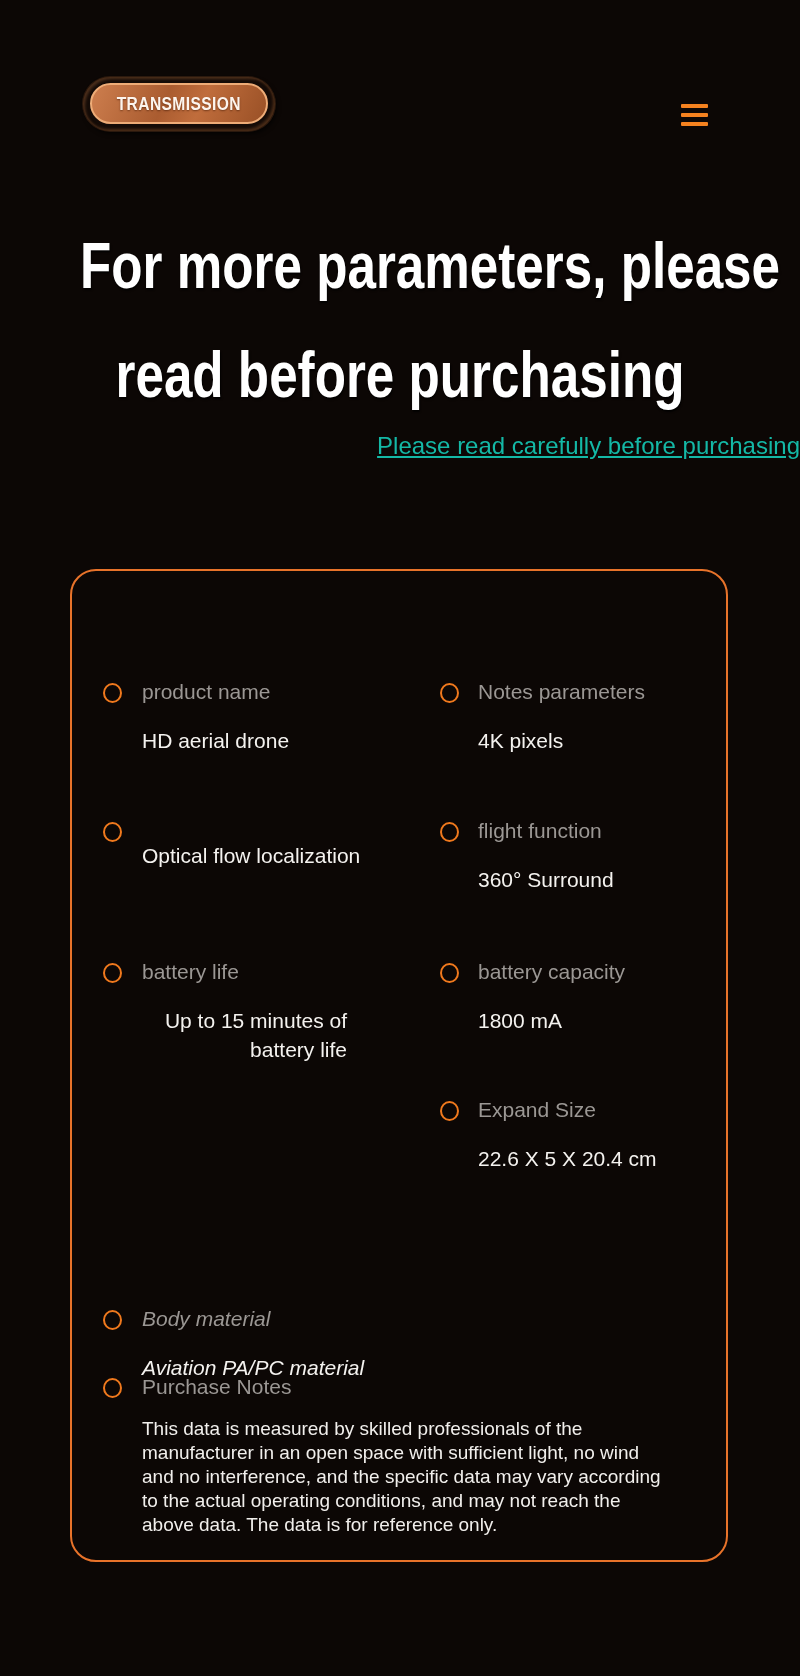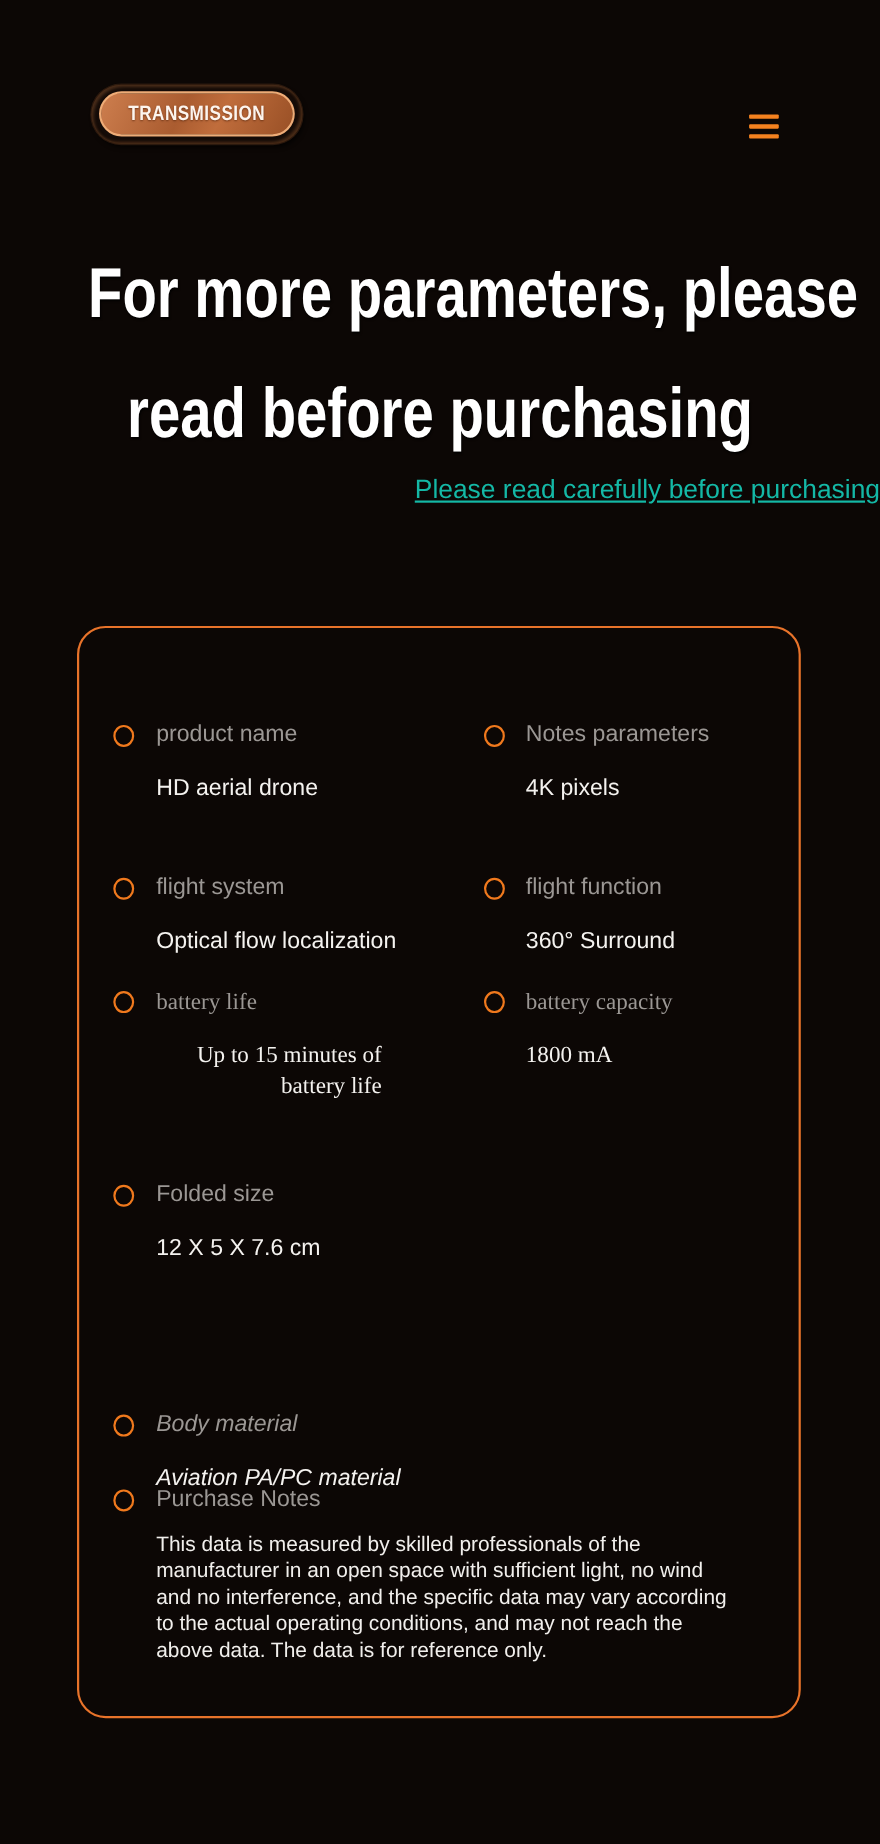--- a/index.html
+++ b/index.html
@@ -93,20 +93,21 @@
     position: absolute;
     left: 70px; top: 569px;
     width: 658px; height: 993px;
     border: 2px solid #e8732a;
     border-radius: 26px;
   }
 
   .item {
     position: absolute;
     width: 300px;
+    margin-top: 24px;
   }
   .item .ring {
     position: absolute;
     left: 0; top: 3px;
     width: 19px; height: 20px;
     border: 2.5px solid #f0791d;
     border-radius: 50%;
   }
   .item .lbl {
     display: block;
@@ -122,21 +123,21 @@
     font-size: 21px;
     line-height: 29px;
     color: #f4f2ef;
   }
   .col-left  { left: 103px; }
   .col-right { left: 440px; }
   .col-right .lbl, .col-right .val { margin-left: 38px; }
 
   .row-1 { top: 656px; }
   .row-2 { top: 795px; }
-  .row-3 { top: 898px; font-family: Liberation Serif, serif; }
+  .row-3 { top: 936px; }
   .row-4 { top: 1074px; }
   .row-5 { top: 1283px; font-style: italic; }
   .row-6 { top: 1351px; }
 
   .val-narrow { width: 205px; text-align: right; }
 
   .item-notes { width: 580px; }
   .item-notes .val {
     width: 524px;
     margin-top: 18px;
@@ -177,21 +178,20 @@
   </div>
 
   <div class="item col-right row-1">
     <span class="ring"></span>
     <span class="lbl">Notes parameters</span>
     <span class="val">4K pixels</span>
   </div>
 
   <div class="item col-left row-2">
     <span class="ring"></span>
-    <span class="lbl">flight system</span>
     <span class="val">Optical flow localization</span>
   </div>
 
   <div class="item col-right row-2">
     <span class="ring"></span>
     <span class="lbl">flight function</span>
     <span class="val">360° Surround</span>
   </div>
 
   <div class="item col-left row-3">
@@ -199,26 +199,26 @@
     <span class="lbl">battery life</span>
     <span class="val val-narrow">Up to 15 minutes of battery life</span>
   </div>
 
   <div class="item col-right row-3">
     <span class="ring"></span>
     <span class="lbl">battery capacity</span>
     <span class="val">1800 mA</span>
   </div>
 
-  <div class="item col-left row-4">
-    <span class="ring"></span>
-    <span class="lbl">Folded size</span>
-    <span class="val">12 X 5 X 7.6 cm</span>
-  </div>
-
+
+  <div class="item col-right row-4">
+    <span class="ring"></span>
+    <span class="lbl">Expand Size</span>
+    <span class="val">22.6 X 5 X 20.4 cm</span>
+  </div>
 
   <div class="item col-left row-5">
     <span class="ring"></span>
     <span class="lbl">Body material</span>
     <span class="val">Aviation PA/PC material</span>
   </div>
 
   <div class="item col-left row-6 item-notes">
     <span class="ring"></span>
     <span class="lbl">Purchase Notes</span>

